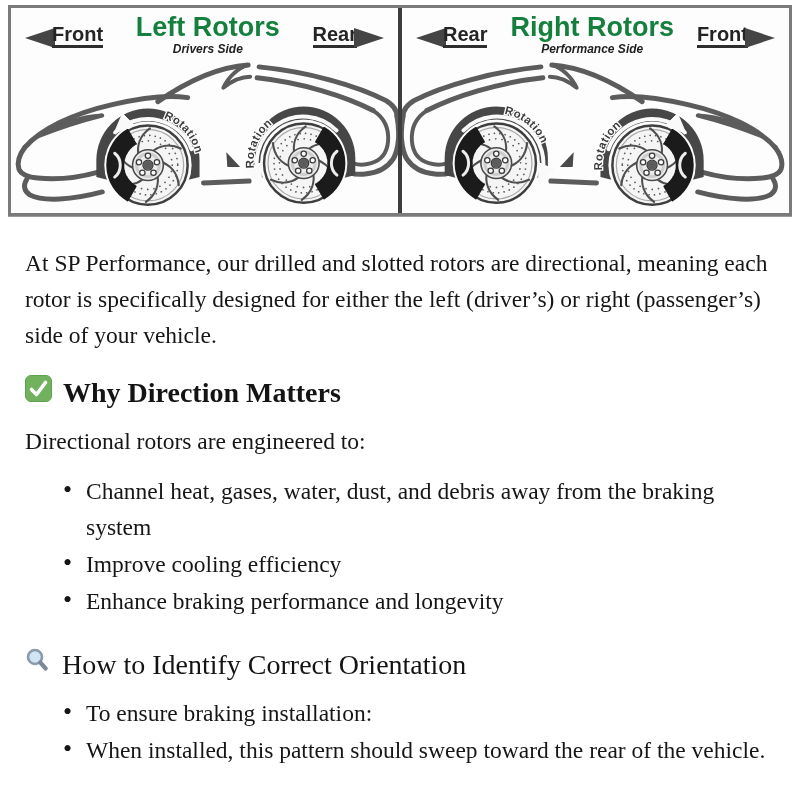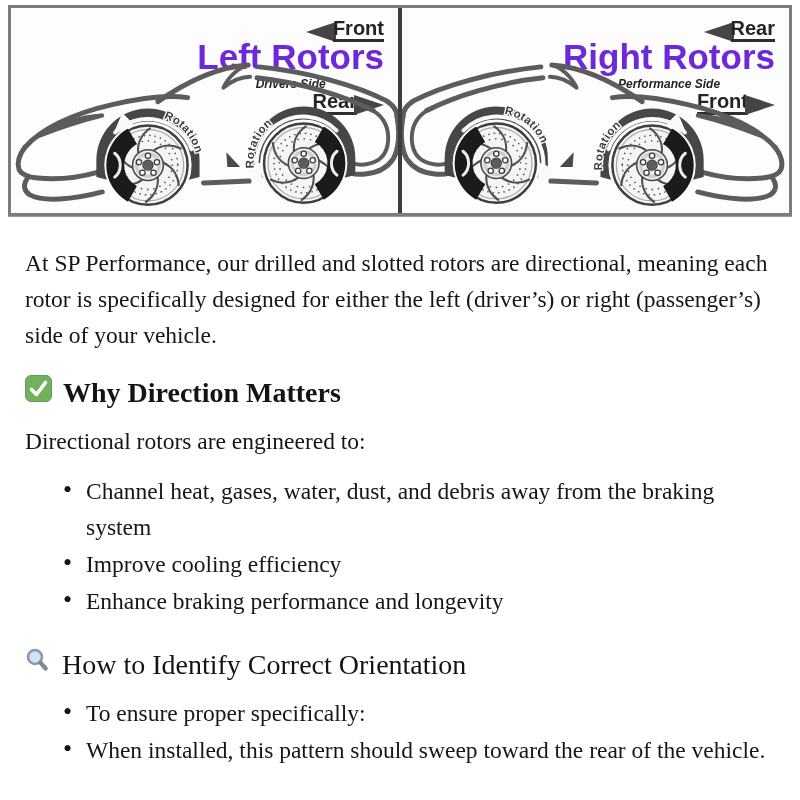--- a/index.html
+++ b/index.html
@@ -3,29 +3,29 @@
 <meta charset="utf-8">
 <style>
   html,body { margin:0; padding:0; background:#ffffff; }
   body { width:800px; height:800px; overflow:hidden; font-family:"Liberation Sans", sans-serif; }
 
   
   .diagram { margin:5px 8px 0 8px; border:3px solid #7b7b7b; box-shadow:0 1px 0 #9a9a9a; display:flex; background:#fdfdfd; }
   .panel { flex:1 1 0; min-width:0; background:#fdfdfd; }
   .panel + .panel { border-left:4px solid #3d3d3d; }
 
-  .panel-header { display:flex; justify-content:space-between; align-items:flex-end; padding:10px 14px 0 14px; height:46px; box-sizing:border-box;flex-direction:column; }
+  .panel-header { display:flex; justify-content:space-between; align-items:center; padding:10px 14px 0 14px; height:46px; box-sizing:border-box; }
   .dir { display:flex; align-items:center; gap:1px; }
   .dir-label { font-weight:bold; font-size:20px; color:#242424; border-bottom:3px solid #2e2e2e; line-height:1.05; padding-bottom:0px; }
   .tri { width:0; height:0; border-top:10px solid transparent; border-bottom:10px solid transparent; margin-top:4px; }
   .tri-l { border-right:30px solid #454545; margin-right:-4px; }
   .tri-r { border-left:30px solid #454545; margin-left:-4px; }
 
   .titles { text-align:center; margin-top:-3px; }
-  .panel-title { font-size:35px; font-weight:bold; color:#6d28d9; letter-spacing:0px; line-height:1.05; }
+  .panel-title { font-size:27px; font-weight:bold; color:#15803d; letter-spacing:0px; line-height:1.05; }
   .panel-subtitle { font-size:12px; font-weight:bold; font-style:italic; color:#222222; margin-top:1px; }
 
   .car-svg { display:block; width:100%; height:auto; }
   .rot-text { font-family:"Liberation Sans", sans-serif; font-size:11.5px; font-weight:bold; letter-spacing:0.5px;
               fill:#3c3c3c; stroke:#ffffff; stroke-width:2.6px; paint-order:stroke; }
 
   
   .article { padding:20px 20px 0 25px; font-family:"Liberation Serif", serif; font-size:23.5px; line-height:36px; color:#161616; }
   .article p { margin:9px 0 14px 0; }
   .sec-heading { display:flex; align-items:center; gap:11px; font-size:28px; margin:22px 0 12px 0; color:#141414; }
@@ -180,17 +180,17 @@
     <span class="hicon">
       <svg width="26" height="26" viewBox="0 0 26 26">
         <circle cx="10" cy="9" r="7" fill="#cfe4f4" stroke="#8a9aa8" stroke-width="2.6"></circle>
         <line x1="15.4" y1="14.6" x2="20.6" y2="20.4" stroke="#7a8a98" stroke-width="4.4" stroke-linecap="round"></line>
       </svg>
     </span>
     <span>How to Identify Correct Orientation</span>
   </div>
 
   <ul>
-    <li>To ensure proper specifically:</li>
+    <li>To ensure braking installation:</li>
     <li>When installed, this pattern should sweep toward the rear of the vehicle.</li>
   </ul>
 
 </div>
 
 </body></html>

